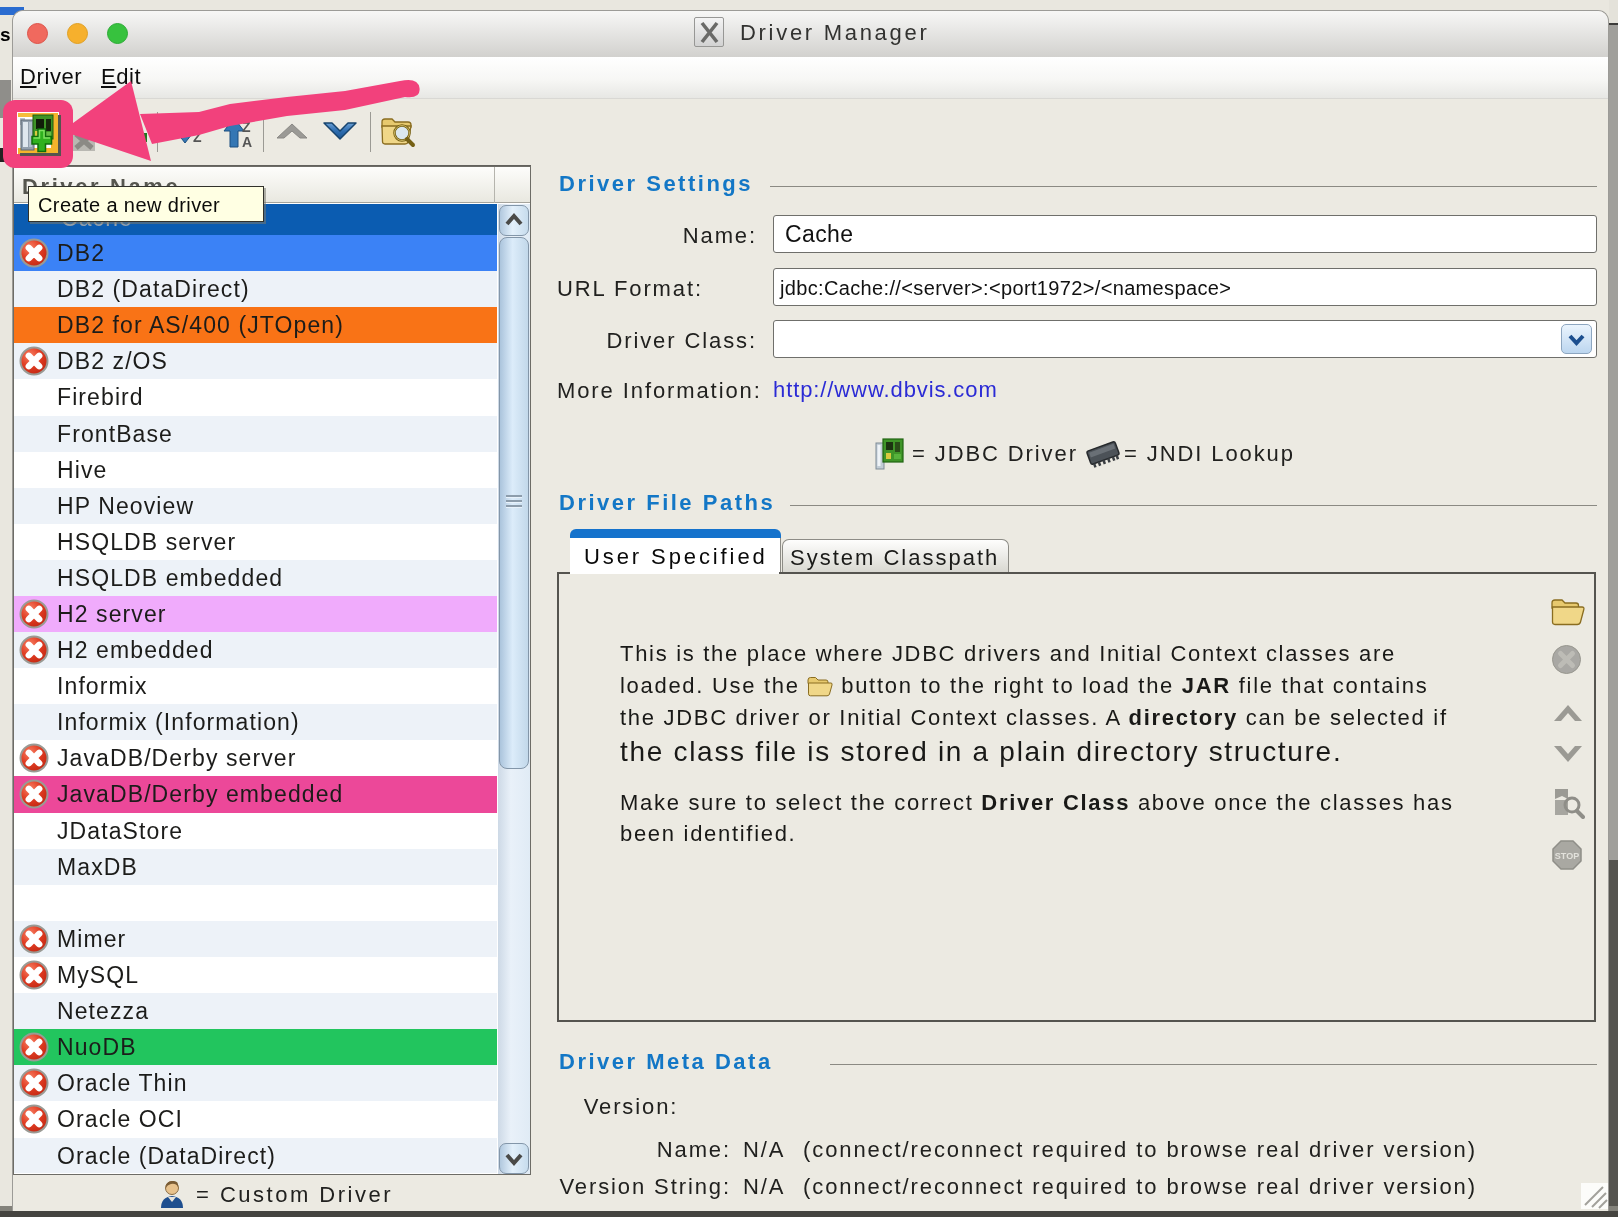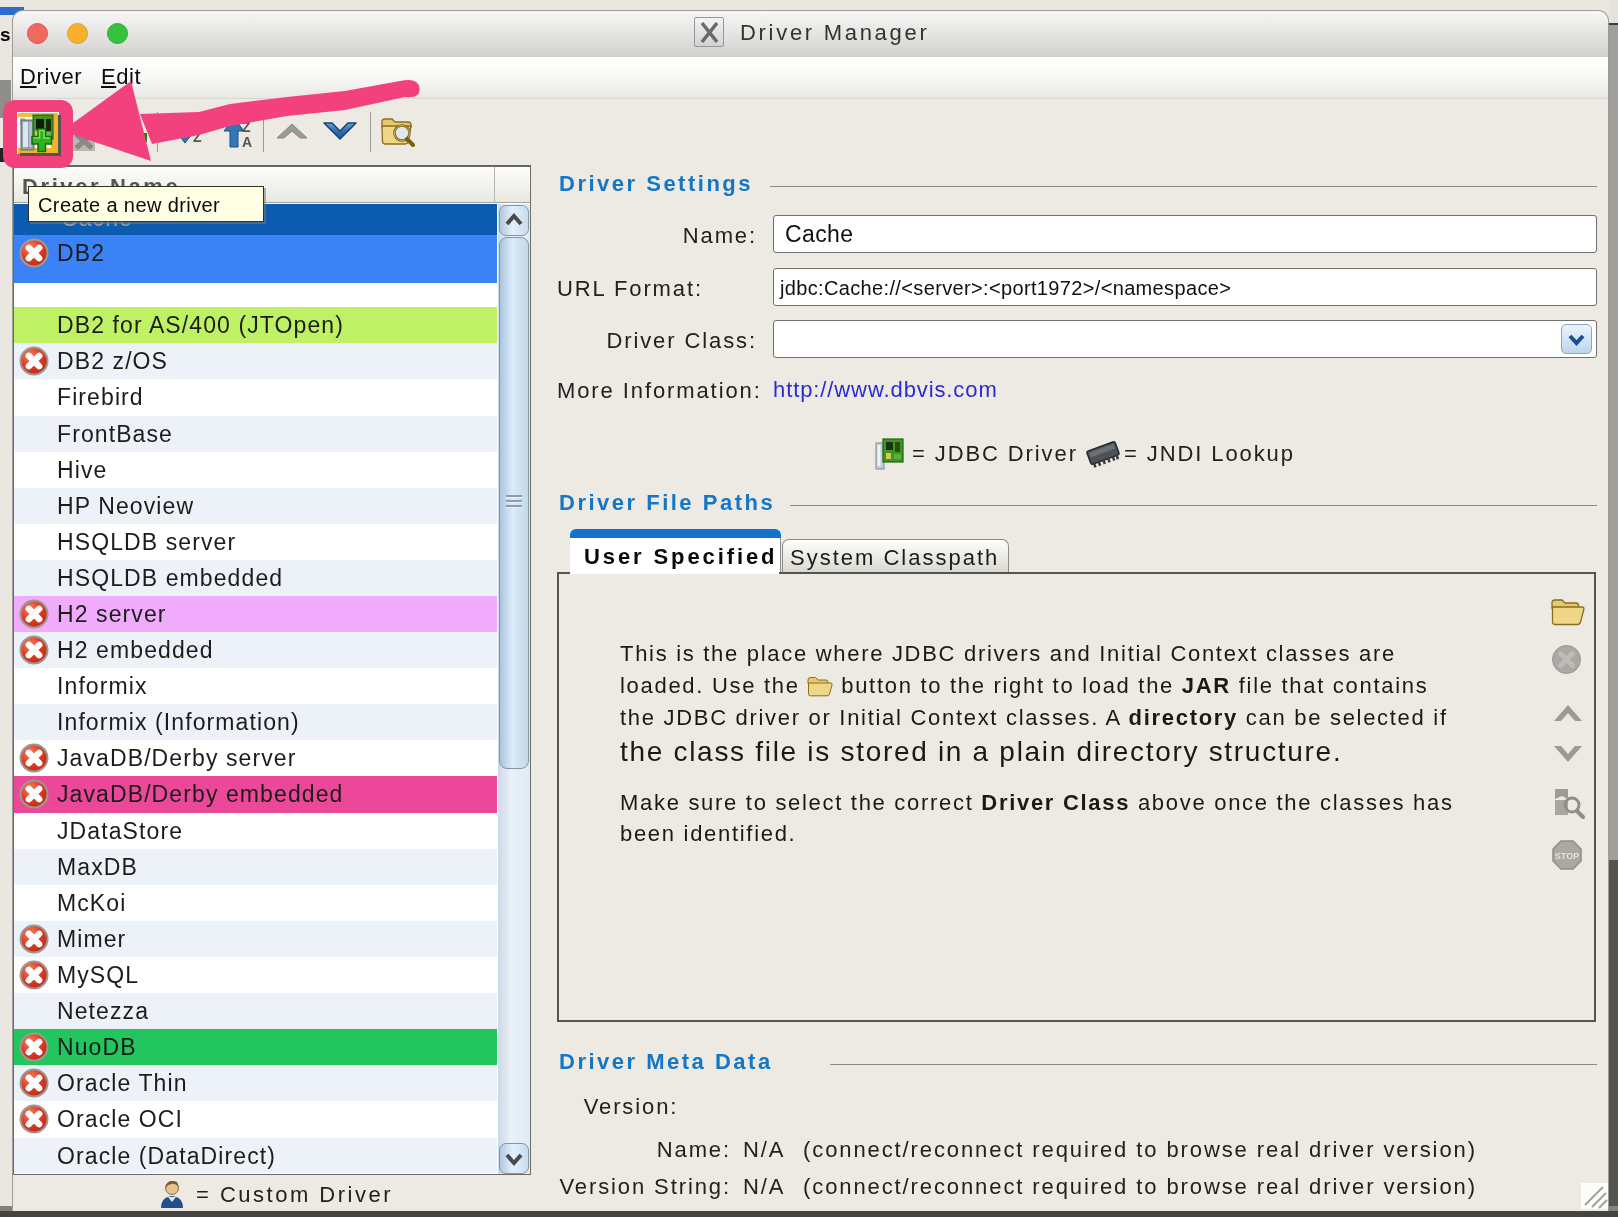--- a/index.html
+++ b/index.html
@@ -120,21 +120,24 @@
             <stop offset="0" stop-color="#f87f63"></stop>
             <stop offset="0.45" stop-color="#e03c22"></stop>
             <stop offset="1" stop-color="#b61f0c"></stop>
           </radialGradient>
         </defs>
         <circle cx="15" cy="15" r="13.5" fill="url(#rg0)" stroke="#9a9a94" stroke-width="2"></circle>
         <path d="M9.8 9.8 L20.2 20.2 M20.2 9.8 L9.8 20.2" stroke="#fff" stroke-width="6.4" stroke-linecap="round"></path>
       </svg>
       <span class="rtext">DB2</span>
     </div>
-  <div class="row" style="top:307px;height:37px;background:#bef264">
+  <div class="row" style="top:271px;height:36px;background:#edf2f8">
+      <span class="rtext">DB2 (DataDirect)</span>
+    </div>
+  <div class="row" style="top:307px;height:37px;background:#f97316">
       <span class="rtext">DB2 for AS/400 (JTOpen)</span>
     </div>
   <div class="row" style="top:343px;height:36px;background:#edf2f8">
       <svg class="ricon" width="30" height="30" viewBox="0 0 30 30">
         <defs>
           <radialGradient id="rg3" cx="0.35" cy="0.3" r="0.9">
             <stop offset="0" stop-color="#f87f63"></stop>
             <stop offset="0.45" stop-color="#e03c22"></stop>
             <stop offset="1" stop-color="#b61f0c"></stop>
           </radialGradient>
@@ -222,23 +225,20 @@
         <circle cx="15" cy="15" r="13.5" fill="url(#rg15)" stroke="#9a9a94" stroke-width="2"></circle>
         <path d="M9.8 9.8 L20.2 20.2 M20.2 9.8 L9.8 20.2" stroke="#fff" stroke-width="6.4" stroke-linecap="round"></path>
       </svg>
       <span class="rtext">JavaDB/Derby embedded</span>
     </div>
   <div class="row" style="top:813px;height:36px;background:#ffffff">
       <span class="rtext">JDataStore</span>
     </div>
   <div class="row" style="top:849px;height:36px;background:#edf2f8">
       <span class="rtext">MaxDB</span>
-    </div>
-  <div class="row" style="top:885px;height:36px;background:#ffffff">
-      <span class="rtext">McKoi</span>
     </div>
   <div class="row" style="top:921px;height:36px;background:#edf2f8">
       <svg class="ricon" width="30" height="30" viewBox="0 0 30 30">
         <defs>
           <radialGradient id="rg19" cx="0.35" cy="0.3" r="0.9">
             <stop offset="0" stop-color="#f87f63"></stop>
             <stop offset="0.45" stop-color="#e03c22"></stop>
             <stop offset="1" stop-color="#b61f0c"></stop>
           </radialGradient>
         </defs>
@@ -375,21 +375,21 @@
  </svg></div>
   <div class="a lbl" style="left:1124px;top:441px">= JNDI Lookup</div>
   <div class="a blue" style="left:559px;top:490px">Driver File Paths</div>
   <div class="a hline" style="left:790px;top:505px;width:807px"></div>
   <div class="a" style="left:570px;top:529px;width:211px;height:10px;background:#1472cc;border-radius:6px 6px 0 0"></div>
   <div class="a" style="left:570px;top:538px;width:211px;height:35px;background:#ffffff;border-left:1px solid #8d8c86;border-right:1px solid #8d8c86;box-sizing:border-box"></div>
   <div class="a" style="left:782px;top:539px;width:227px;height:34px;background:linear-gradient(#fefefd,#d8d7d0);border:1px solid #8d8c86;border-bottom:none;border-radius:7px 7px 0 0;box-sizing:border-box"></div>
   <div class="a" style="left:790px;top:545px;font-size:22px;letter-spacing:2px;color:#1b1b19">System Classpath</div>
   <div class="a" style="left:557px;top:572px;width:1039px;height:450px;border:2px solid #55544f;box-sizing:border-box;background:#eceae2"></div>
   <div class="a" style="left:570px;top:538px;width:209px;height:36px;background:#ffffff"></div>
-  <div class="a" style="left:584px;top:544px;font-size:22px;font-weight:bold;letter-spacing:2.9px;color:#090909">User Specified</div>
+  <div class="a" style="left:584px;top:544px;font-size:22px;font-weight:normal;letter-spacing:2.9px;color:#090909">User Specified</div>
   <div class="a" style="left:620px;top:641px;font-size:22px;letter-spacing:1.7px;color:#191917;white-space:nowrap">This is the place where JDBC drivers and Initial Context classes are</div>
   <div class="a" style="left:620px;top:673px;font-size:22px;letter-spacing:1.7px;color:#191917;white-space:nowrap">loaded. Use the <svg width="26" height="22" viewBox="0 0 26 22" style="vertical-align:-4px">
         <path d="M1 5 Q1 2.5 3.5 2.5 L8.5 2.5 L11 5 L19 5 Q21 5 21 7 L21 8.5 L1 8.5 Z" fill="#e7c96e" stroke="#8a6d20"></path>
         <path d="M1.5 8 L24 8 Q25.5 8 25 10 L22.5 19 Q22 20.8 20 20.8 L3.5 20.8 Q1.5 20.8 1.5 18.8 Z" fill="#f0d788" stroke="#8a6d20"></path>
       </svg> button to the right to load the <b>JAR</b> file that contains</div>
   <div class="a" style="left:620px;top:705px;font-size:22px;letter-spacing:1.7px;color:#191917;white-space:nowrap">the JDBC driver or Initial Context classes. A <b>directory</b> can be selected if</div>
   <div class="a" style="left:620px;top:736px;font-size:28px;letter-spacing:1.7px;color:#191917;white-space:nowrap">the class file is stored in a plain directory structure.</div>
   <div class="a" style="left:620px;top:790px;font-size:22px;letter-spacing:1.7px;color:#191917;white-space:nowrap">Make sure to select the correct <b>Driver Class</b> above once the classes has</div>
   <div class="a" style="left:620px;top:821px;font-size:22px;letter-spacing:1.7px;color:#191917;white-space:nowrap">been identified.</div>
   <div class="a" style="left:1550px;top:596px;width:36px;height:32px">

